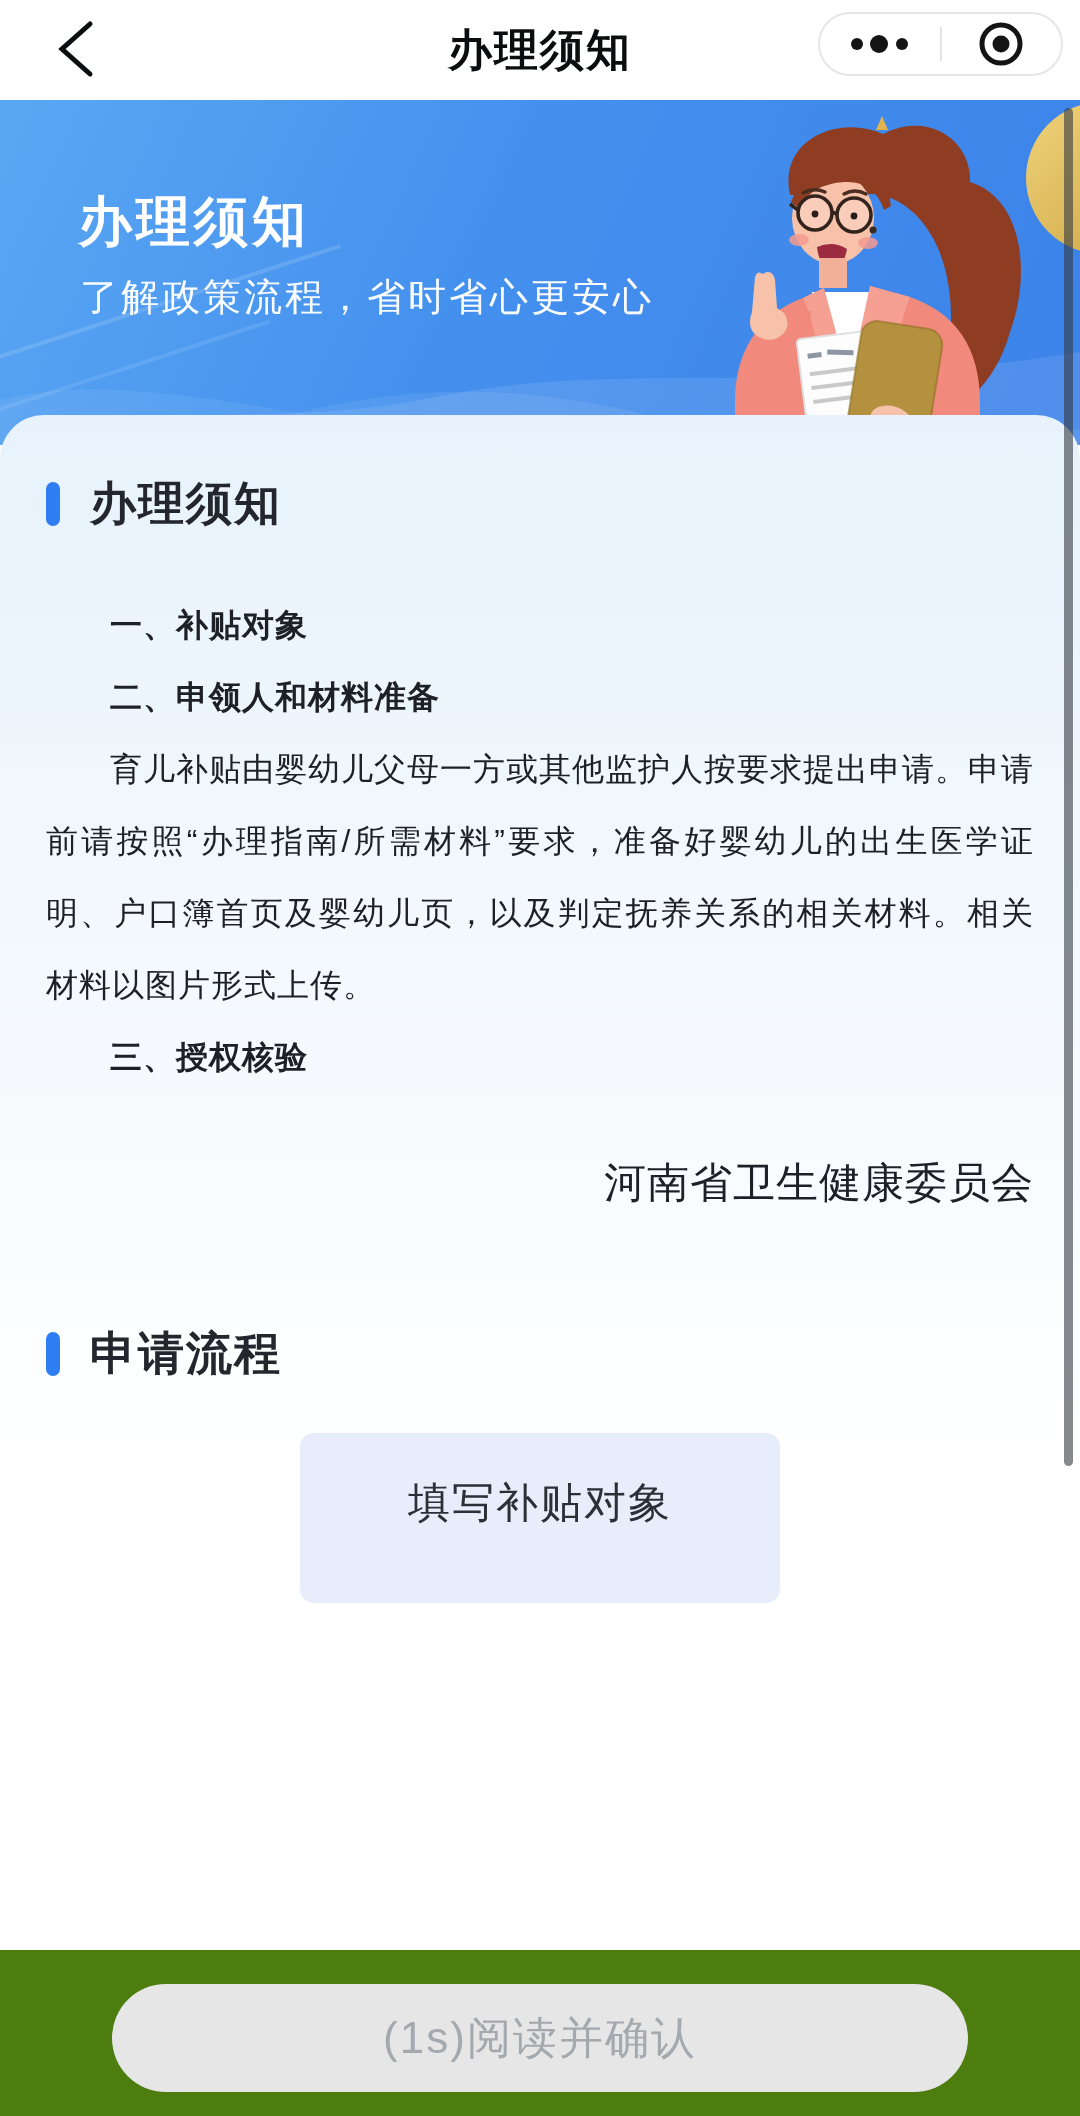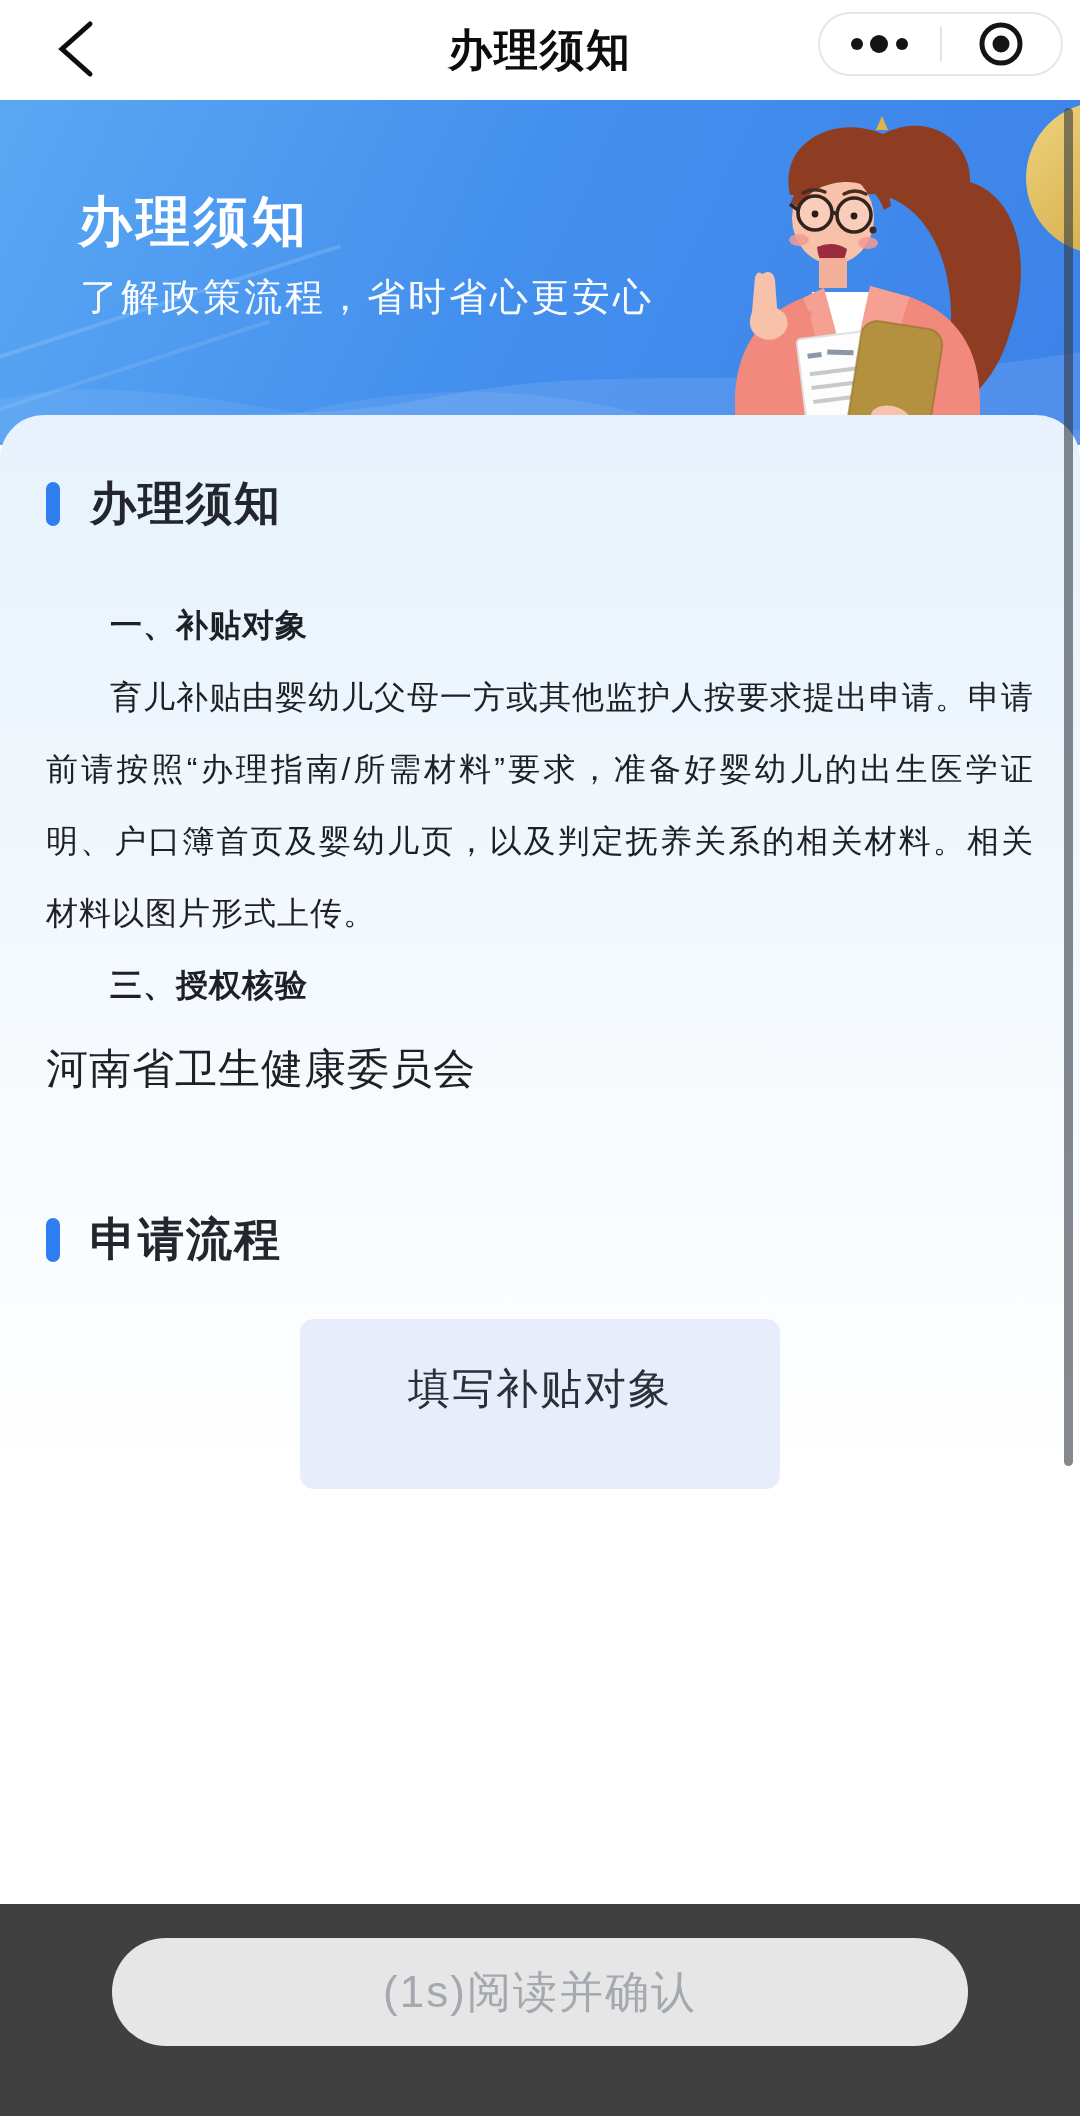--- a/index.html
+++ b/index.html
@@ -65,43 +65,43 @@
   .sec-title { font-size:46px; font-weight:700; color:#23272d; letter-spacing:2px; }
 
   .text-block { margin-top:54px; }
   .text-block p {
     font-size:32px; line-height:72px; color:#1d2025;
     text-align:justify; text-indent:2em; letter-spacing:1px;
   }
   .para-heading { font-weight:600; }
 
   .signature {
-    margin-top:20px; text-align:left;
+    margin-top:62px; text-align:right;
     font-size:42px; color:#1d2025; letter-spacing:1px;
   }
 
   .process-header { margin-top:112px; }
 
   .step-box {
     width:480px; margin:48px auto 0 auto;
     background:#e7edfa; border-radius:14px;
     padding:42px 0 72px 0; text-align:center;
   }
   .step-label { font-size:42px; color:#2b2f36; letter-spacing:2px; }
 
   
   .scrollbar {
     position:absolute; right:7px; top:108px; width:9px; height:1358px;
     background:rgba(52,59,67,.6); border-radius:5px; z-index:50; cursor:grab;
   }
 
   
   .footer {
-    position:absolute; left:0; bottom:0; width:1080px; height:212px;
-    background:#404040; z-index:30;
+    position:absolute; left:0; bottom:0; width:1080px; height:166px;
+    background:#4d7c0f; z-index:30;
   }
   .confirm-btn {
     display:block; margin:34px auto 0 auto; width:856px; height:108px;
     background:#e6e6e7; border:none; border-radius:54px;
     font-family:inherit; font-size:44px; color:#a4a9af; letter-spacing:2px;
   }
 </style>
 </head>
 <body>
 
@@ -212,20 +212,21 @@
 
   <main class="card">
 
     <div class="sec-header">
       <span class="sec-bar"></span>
       <h2 class="sec-title">办理须知</h2>
     </div>
 
     <div class="text-block">
       <p class="para-heading">一、补贴对象</p>
+      <p class="para-heading">二、申领人和材料准备</p>
       <p class="para-body">育儿补贴由婴幼儿父母一方或其他监护人按要求提出申请。申请前请按照“办理指南/所需材料”要求，准备好婴幼儿的出生医学证明、户口簿首页及婴幼儿页，以及判定抚养关系的相关材料。相关材料以图片形式上传。</p>
       <p class="para-heading">三、授权核验</p>
     </div>
 
     <div class="signature">河南省卫生健康委员会</div>
 
     <div class="sec-header process-header">
       <span class="sec-bar"></span>
       <h2 class="sec-title">申请流程</h2>
     </div>

